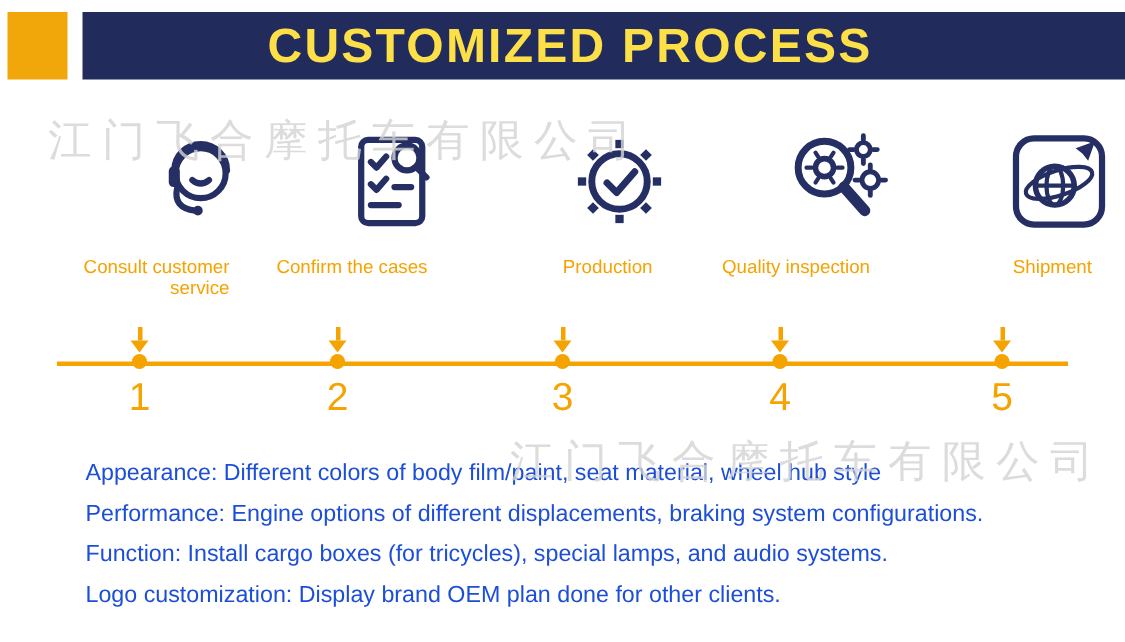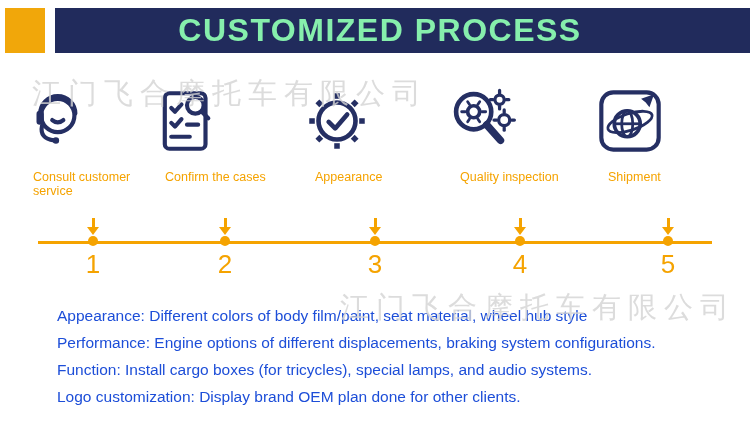--- a/index.html
+++ b/index.html
@@ -9,34 +9,34 @@
     overflow:hidden; margin:0 auto;
   }
 
   
   .accent-square { position:absolute; left:5px; top:8px; width:40px; height:45px; background:#f1a70a; }
   .header-bar {
     position:absolute; left:55px; top:8px; right:0; height:45px; background:#212b5c;
     display:flex; align-items:center; justify-content:center;
   }
   .header-bar h1 {
-    color:#86efac; font-size:32px; font-weight:bold; letter-spacing:1.5px;
+    color:#fde047; font-size:32px; font-weight:bold; letter-spacing:1.5px;
     padding-right:45px; white-space:nowrap;
   }
 
   
   .watermark {
     position:absolute; color:#d4d4d4; opacity:.8; font-size:29px; letter-spacing:7px;
     white-space:nowrap; pointer-events:none; z-index:6; font-weight:normal;
   }
   .wm-top { left:32px; top:74px; }
   .wm-bottom { left:340px; top:288px; }
 
   
-  .step { position:absolute; top:84px; width:150px; transform:translateX(-50%); text-align:left; z-index:2; }
+  .step { position:absolute; top:84px; width:150px; transform:translateX(-50%); text-align:right; z-index:2; }
   .step .icon { display:inline-block; width:74px; height:74px; }
   .step .icon svg { width:74px; height:74px; display:block; }
   .step-label {
     margin:8px auto 0; width:120px; color:#f5a300; font-size:12.5px; line-height:14px;
   }
 
   
   .timeline-line { position:absolute; left:38px; top:241px; width:674px; height:3px; background:#f5a300; z-index:1; }
   .marker { position:absolute; top:218px; width:60px; transform:translateX(-50%); text-align:center; z-index:2; }
   .marker .stem { display:block; width:3px; height:9px; background:#f5a300; margin:0 auto; }
@@ -111,21 +111,21 @@
             <path d="M23 57 l-4.2 4.2"></path>
               <path d="M16 40 h-6"></path>
               <path d="M23 23 l-4.2 -4.2"></path>
             <path d="M40 16 v-6"></path>
               <path d="M57 23 l4.2 -4.2"></path>
           </g>
           <path d="M31 41 l7 7 l13 -15" stroke-linecap="round" stroke-linejoin="round"></path>
         </g>
       </svg>
     </span>
-    <div class="step-label">Appearance</div>
+    <div class="step-label">Production</div>
   </div>
 
   <div class="step" style="left:520px">
     <span class="icon">
       <svg viewBox="0 0 80 80">
         <g fill="none" stroke="#252f63" stroke-linecap="round">
           <circle cx="31" cy="30" r="19" stroke-width="5"></circle>
           <path d="M45 44 L60 61" stroke-width="8"></path>
           <circle cx="31" cy="30" r="6.5" stroke-width="4"></circle>
           <g stroke-width="3">

